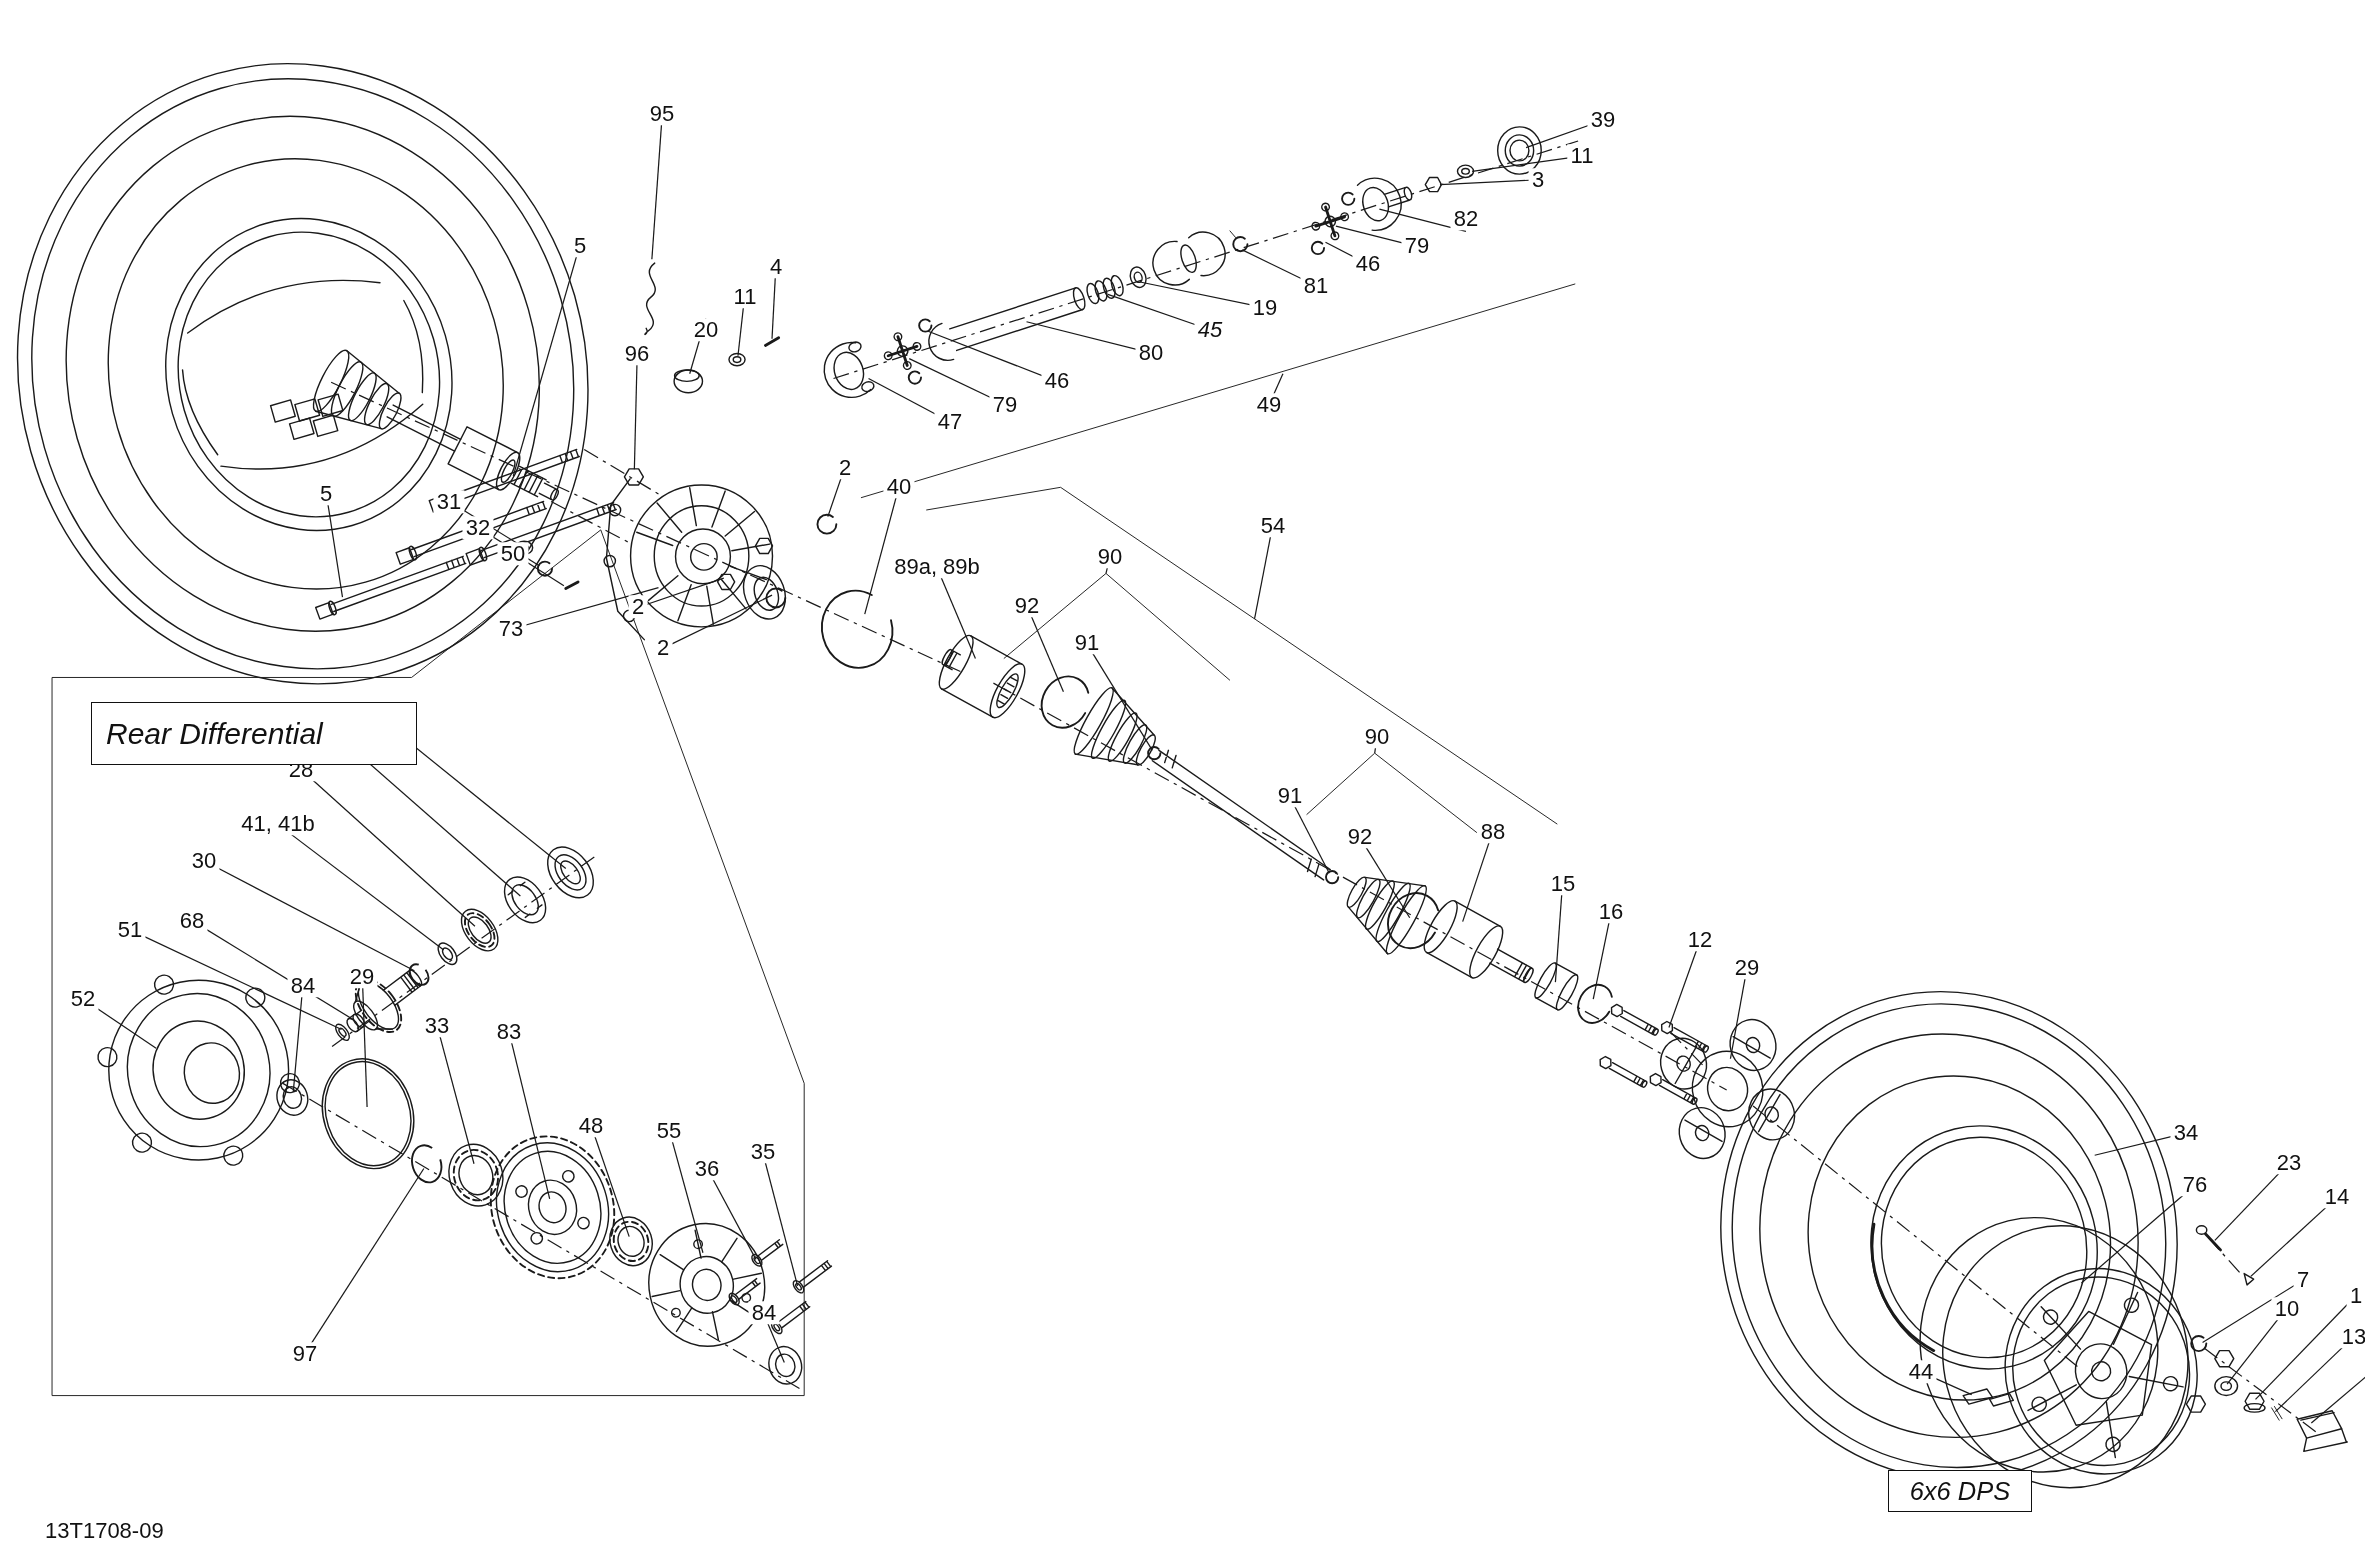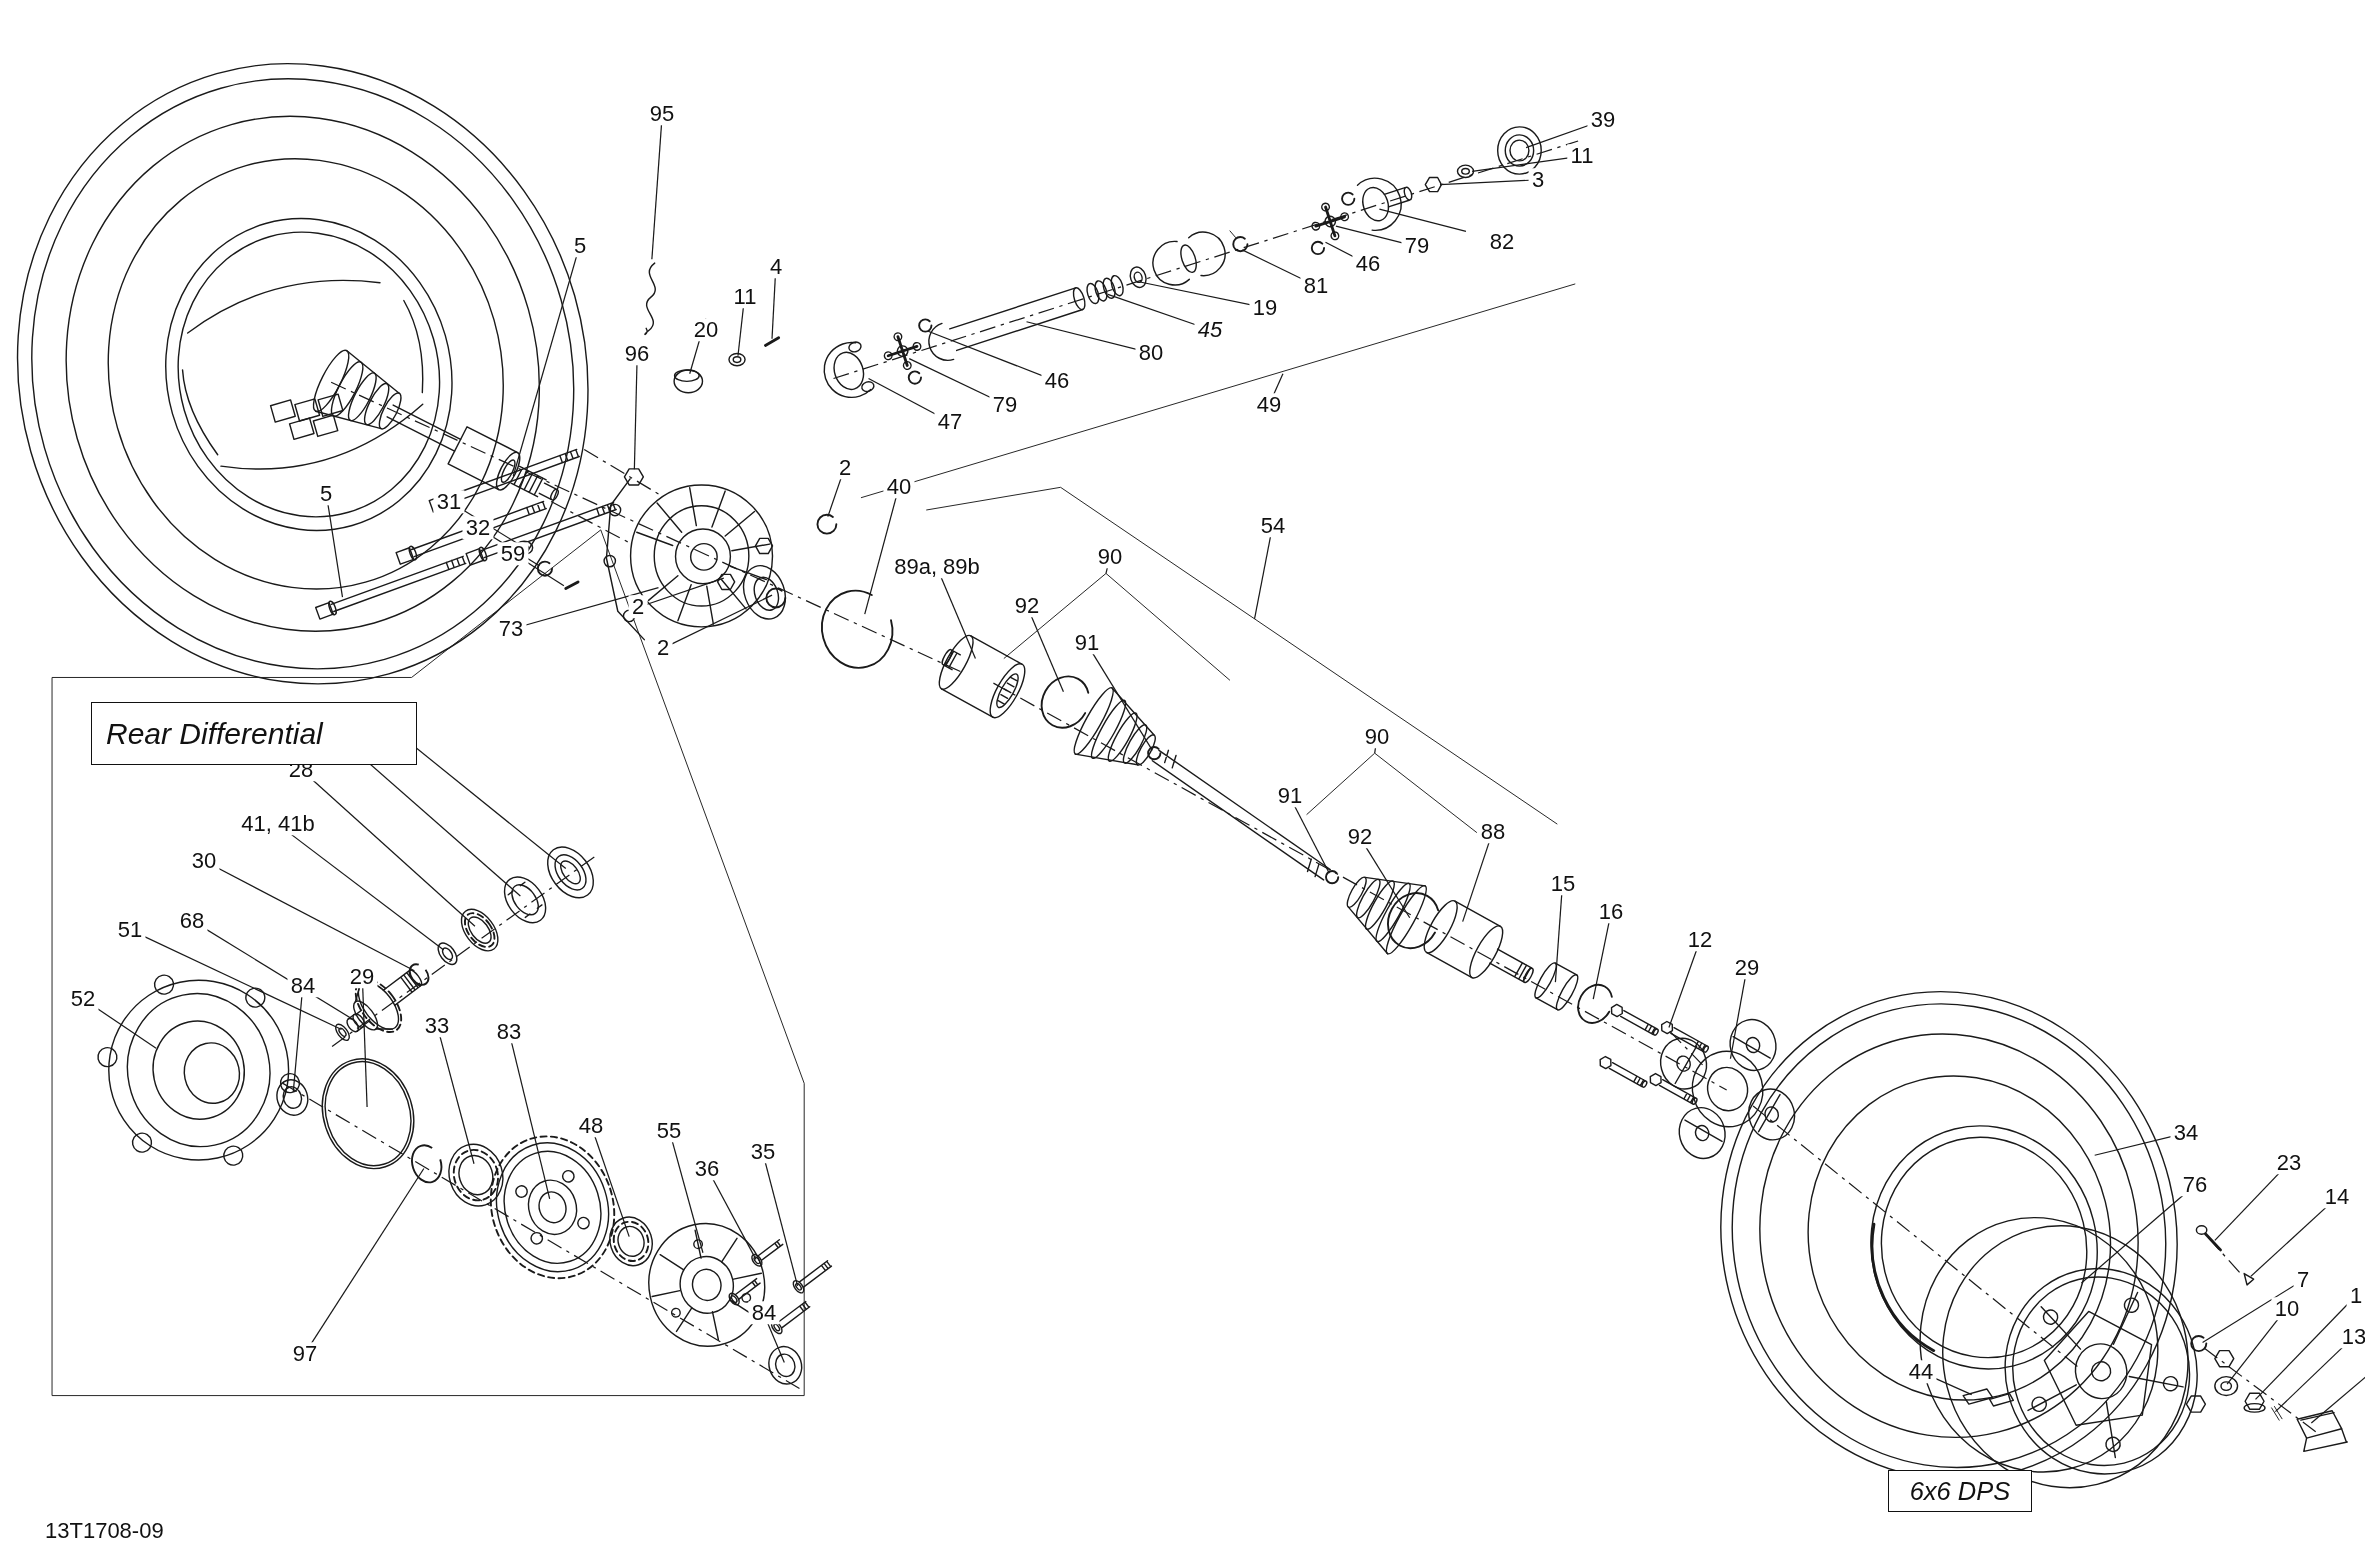--- a/index.html
+++ b/index.html
@@ -545,36 +545,36 @@
 <div id="callout-labels">
       <div class="callout" style="left: 662px; top: 114px;">95</div>
       <div class="callout" style="left: 580px; top: 246px;">5</div>
       <div class="callout" style="left: 776px; top: 267px;">4</div>
       <div class="callout" style="left: 745px; top: 297px;">11</div>
       <div class="callout" style="left: 706px; top: 330px; text-align: center;">20</div>
       <div class="callout" style="left: 637px; top: 354px;">96</div>
       <div class="callout" style="left: 326px; top: 494px;">5</div>
       <div class="callout" style="left: 449px; top: 502px;">31</div>
       <div class="callout" style="left: 478px; top: 528px;">32</div>
-      <div class="callout" style="left: 513px; top: 554px;">59</div>
+      <div class="callout" style="left: 513px; top: 554px;">50</div>
       <div class="callout" style="left: 511px; top: 629px;">73</div>
       <div class="callout" style="left: 845px; top: 468px;">2</div>
       <div class="callout" style="left: 899px; top: 487px;">40</div>
       <div class="callout" style="left: 638px; top: 607px;">2</div>
       <div class="callout" style="left: 663px; top: 648px;">2</div>
       <div class="callout" style="left: 950px; top: 422px;">47</div>
       <div class="callout" style="left: 1005px; top: 405px;">79</div>
       <div class="callout" style="left: 1057px; top: 381px;">46</div>
       <div class="callout" style="left: 1151px; top: 353px;">80</div>
       <div class="callout" style="left: 1210px; top: 330px; font-style: italic;">45</div>
       <div class="callout" style="left: 1265px; top: 308px;">19</div>
       <div class="callout" style="left: 1316px; top: 286px;">81</div>
       <div class="callout" style="left: 1368px; top: 264px;">46</div>
       <div class="callout" style="left: 1417px; top: 246px;">79</div>
-      <div class="callout" style="left: 1466px; top: 242px; margin-left: 36px;">82</div>
+      <div class="callout" style="left: 1466px; top: 219px;">82</div>
       <div class="callout" style="left: 1538px; top: 180px;">3</div>
       <div class="callout" style="left: 1582px; top: 156px;">11</div>
       <div class="callout" style="left: 1603px; top: 120px;">39</div>
       <div class="callout" style="left: 1269px; top: 405px;">49</div>
       <div class="callout" style="left: 1273px; top: 526px;">54</div>
       <div class="callout" style="left: 937px; top: 567px;">89a, 89b</div>
       <div class="callout" style="left: 1110px; top: 557px;">90</div>
       <div class="callout" style="left: 1027px; top: 606px;">92</div>
       <div class="callout" style="left: 1087px; top: 643px;">91</div>
       <div class="callout" style="left: 1377px; top: 737px;">90</div>

